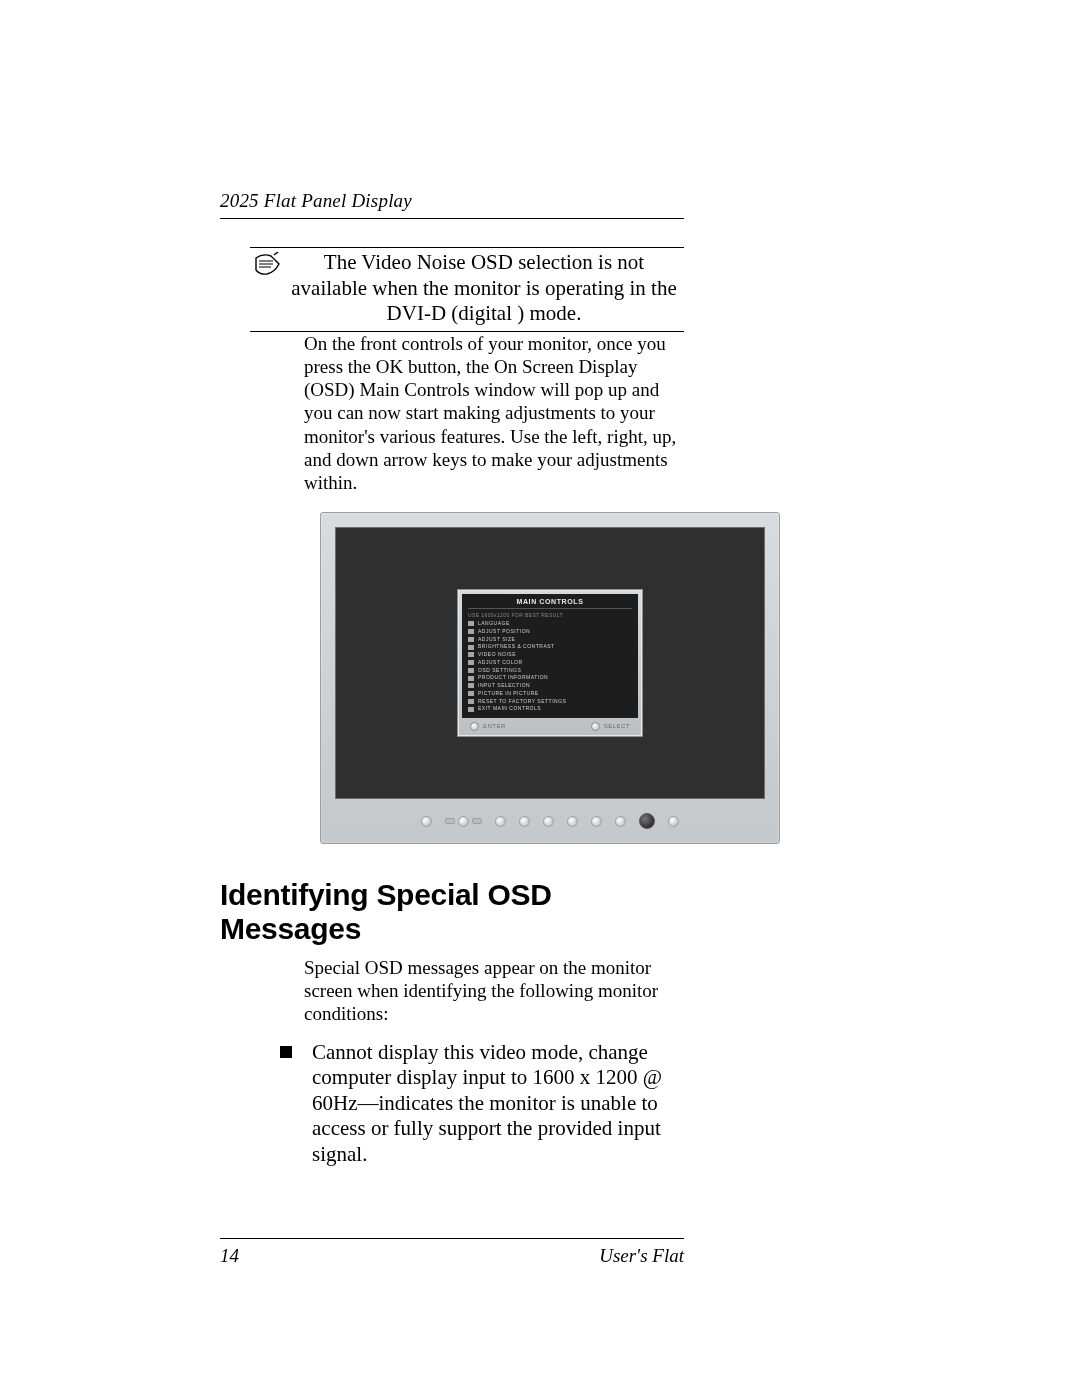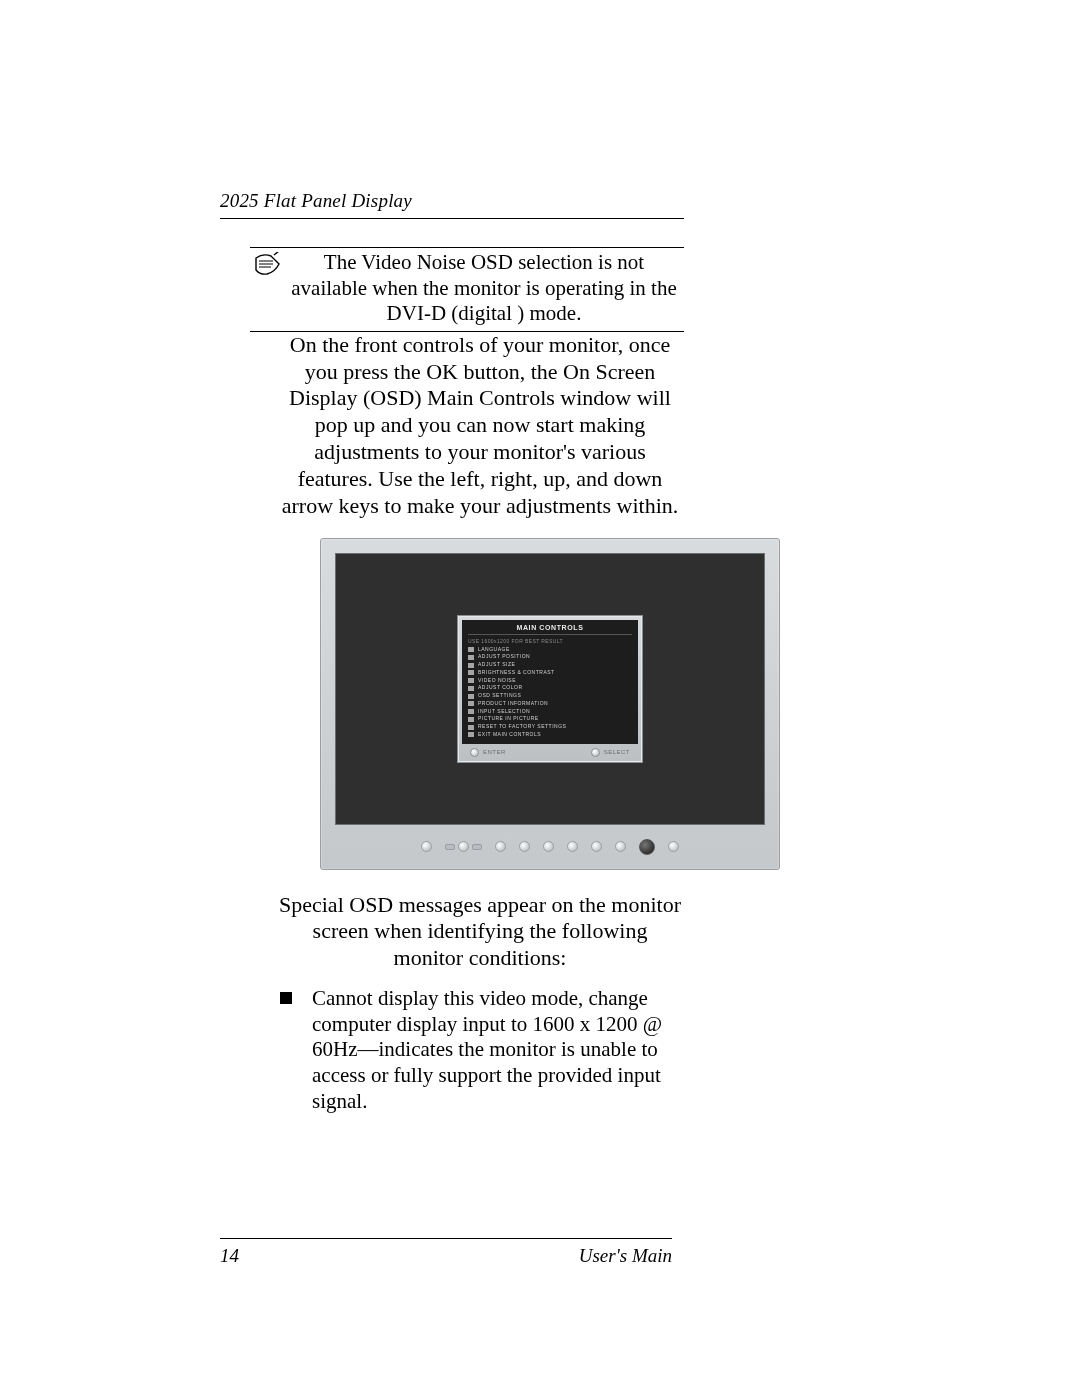--- a/index.html
+++ b/index.html
@@ -48,24 +48,23 @@
   h2.section {
     font-family: "Arial Narrow", Arial, "Helvetica Neue", sans-serif;
     font-stretch: condensed;
     font-weight: 700;
     font-size: 30px;
     letter-spacing: -0.3px;
     margin: 34px 0 10px 0;
   }
 
   .body-text {
-    margin-left: 56px;
-    font-size: 22px;
+    margin-left: 84px;
+    font-size: 19px;
     line-height: 1.22;
-    text-align: center;
   }
 
   .monitor-wrap {
     margin: 18px 0 22px 100px;
   }
   .monitor-outer {
     width: 430px;
     background: linear-gradient(180deg,#d9dcdf,#c4c8cb);
     border: 1px solid #9a9da1;
     border-radius: 3px;
@@ -173,21 +172,21 @@
   ul.bulleted li::before {
     content: "";
     position: absolute;
     left: 0; top: 6px;
     width: 12px; height: 12px;
     background: #000;
   }
 
   .footer {
     position: absolute;
-    left: 220px; right: 232px;
+    left: 220px; right: 220px;
     bottom: 130px;
   }
   .footer-rule { border-top: 1.4px solid #000; margin-bottom: 6px; }
   .footer-row {
     display: flex; justify-content: space-between;
     font-style: italic;
     font-size: 19px;
   }
 </style>
 </head>
@@ -289,26 +288,27 @@
         <span class="btn-dot"></span>
         <span class="btn-dot"></span>
         <span class="btn-dot"></span>
         <span class="btn-dot"></span>
         <span class="btn-dot big"></span>
         <span class="btn-dot"></span>
       </div>
     </div>
   </div>
 
+  <h2 class="section">Identifying Special OSD Messages</h2>
   <div class="body-text">Special OSD messages appear on the monitor screen when identifying the following monitor conditions:</div>
   <ul class="bulleted">
     <li>Cannot display this video mode, change computer display input to 1600 x 1200 @ 60Hz—indicates the monitor is unable to access or fully support the provided input signal.</li>
   </ul>
 
   <div class="footer">
     <div class="footer-rule"></div>
     <div class="footer-row">
       <span>14</span>
-      <span>User's Main</span>
+      <span>User's Flat</span>
     </div>
   </div>
 
 </div>
 
 </body></html>

